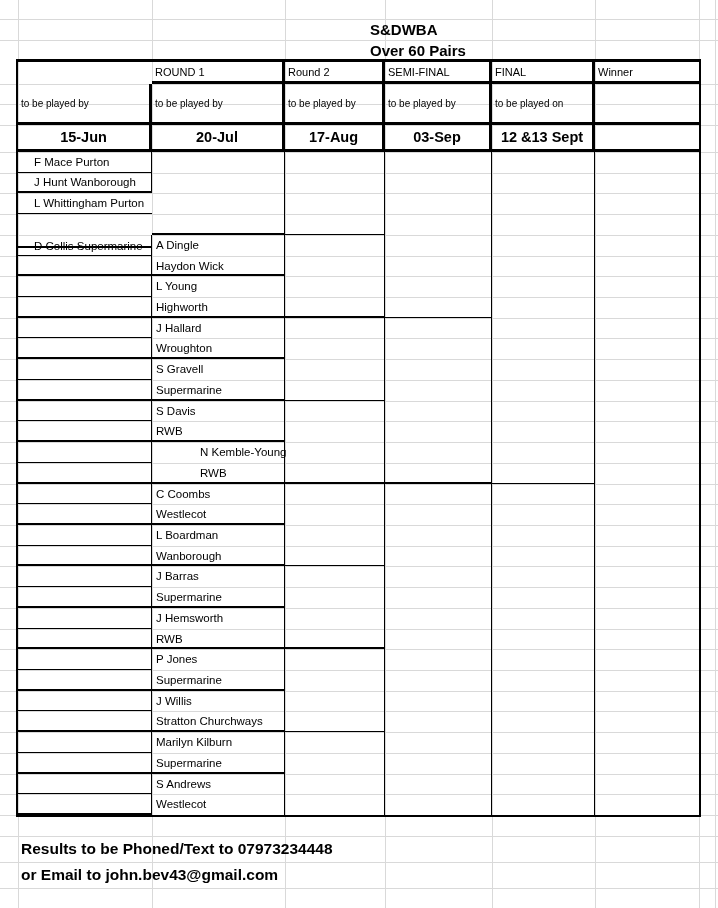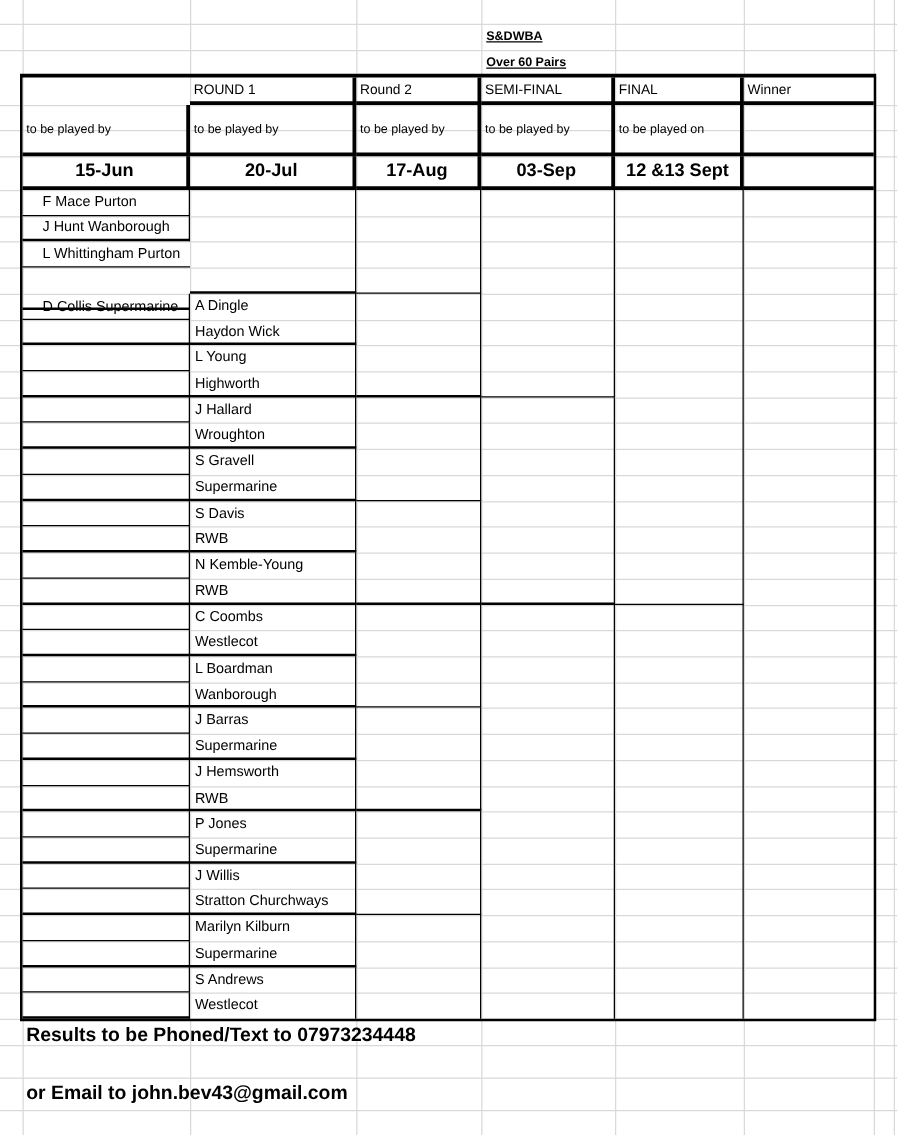--- a/index.html
+++ b/index.html
@@ -7,22 +7,22 @@
     position:relative;width:718px;height:908px;background:#ffffff;
     font-family:"Liberation Sans",sans-serif;color:#000;overflow:hidden;
   }
   
   #gridlayer{position:absolute;left:0;top:0;width:718px;height:908px;z-index:1;}
   .gl-row{position:absolute;left:0;width:718px;height:1px;background:#d9d9d9;}
   .gl-col{position:absolute;top:0;height:908px;width:1px;background:#d9d9d9;}
 
   
   .sheet-title{
-    position:absolute;left:389px;z-index:3;font-size:10px;font-weight:bold;
-    text-decoration:underline;white-space:nowrap;
+    position:absolute;left:370px;z-index:3;font-size:15px;font-weight:bold;
+    white-space:nowrap;
   }
   #title1{top:19px;height:21px;line-height:21px;}
   #title2{top:40px;height:22px;line-height:22px;}
 
   
   #bracket-grid{
     position:absolute;left:16px;top:59px;width:685px;height:758px;z-index:2;
     box-sizing:border-box;
     border-left:2px solid #000;border-top:3px solid #000;
     border-right:2px solid #000;border-bottom:2px solid #000;
@@ -44,21 +44,21 @@
   .b15{border-bottom:1.5px solid #000;}
   .b25{border-bottom:2.5px solid #000;}
   .noright{border-right:none;}
   .boxline{height:20.72px;line-height:20.72px;padding-left:4px;}
 
   
   .footer-line{
     position:absolute;left:21px;z-index:3;font-weight:bold;font-size:15.5px;
     white-space:nowrap;height:26px;line-height:26px;
   }
-  #footer1{top:816px;}
+  #footer1{top:836px;}
   #footer2{top:862px;}
 </style>
 </head>
 <body>
 
 <div id="sheet">
   <div id="gridlayer">
       <div class="gl-row" style="top: 19px;"></div>
       <div class="gl-row" style="top: 40px;"></div>
       <div class="gl-row" style="top: 84px;"></div>
@@ -177,21 +177,21 @@
         <div class="boxline">Wroughton</div>
       </div>
       <div class="cell b25" style="grid-area: 14 / 2 / span 2;">
         <div class="boxline">S Gravell</div>
         <div class="boxline">Supermarine</div>
       </div>
       <div class="cell b25" style="grid-area: 16 / 2 / span 2;">
         <div class="boxline">S Davis</div>
         <div class="boxline">RWB</div>
       </div>
-      <div class="cell b25" style="grid-area: 18 / 2 / span 2;">
+      <div class="cell b25" style="grid-area: 18 / 2 / span 2; padding-left: 44px;">
         <div class="boxline">N Kemble-Young</div>
         <div class="boxline">RWB</div>
       </div>
       <div class="cell b25" style="grid-area: 20 / 2 / span 2;">
         <div class="boxline">C Coombs</div>
         <div class="boxline">Westlecot</div>
       </div>
       <div class="cell b25" style="grid-area: 22 / 2 / span 2;">
         <div class="boxline">L Boardman</div>
         <div class="boxline">Wanborough</div>

